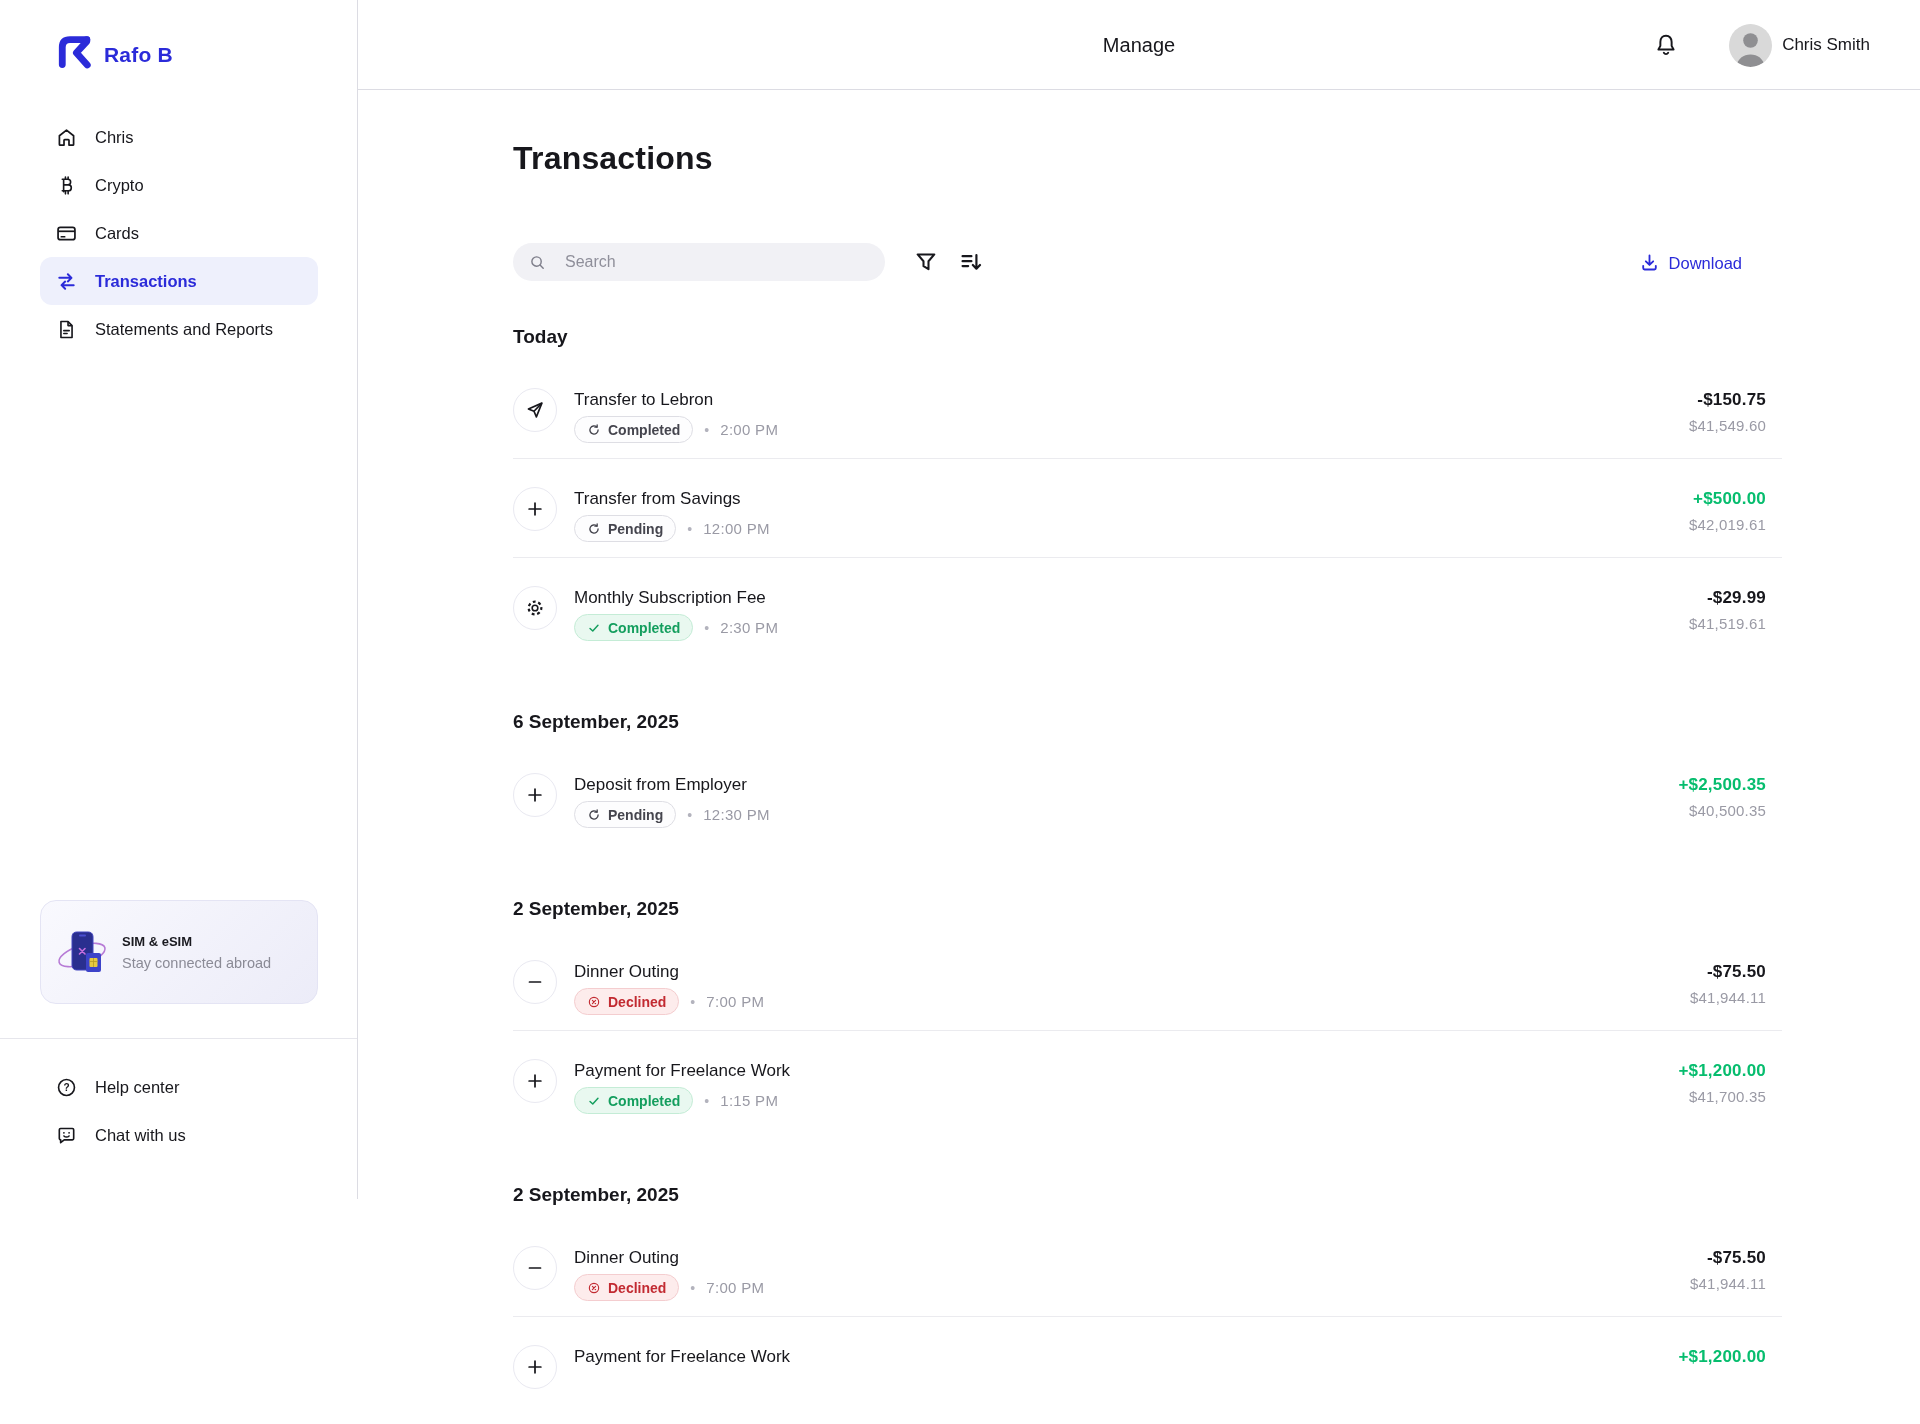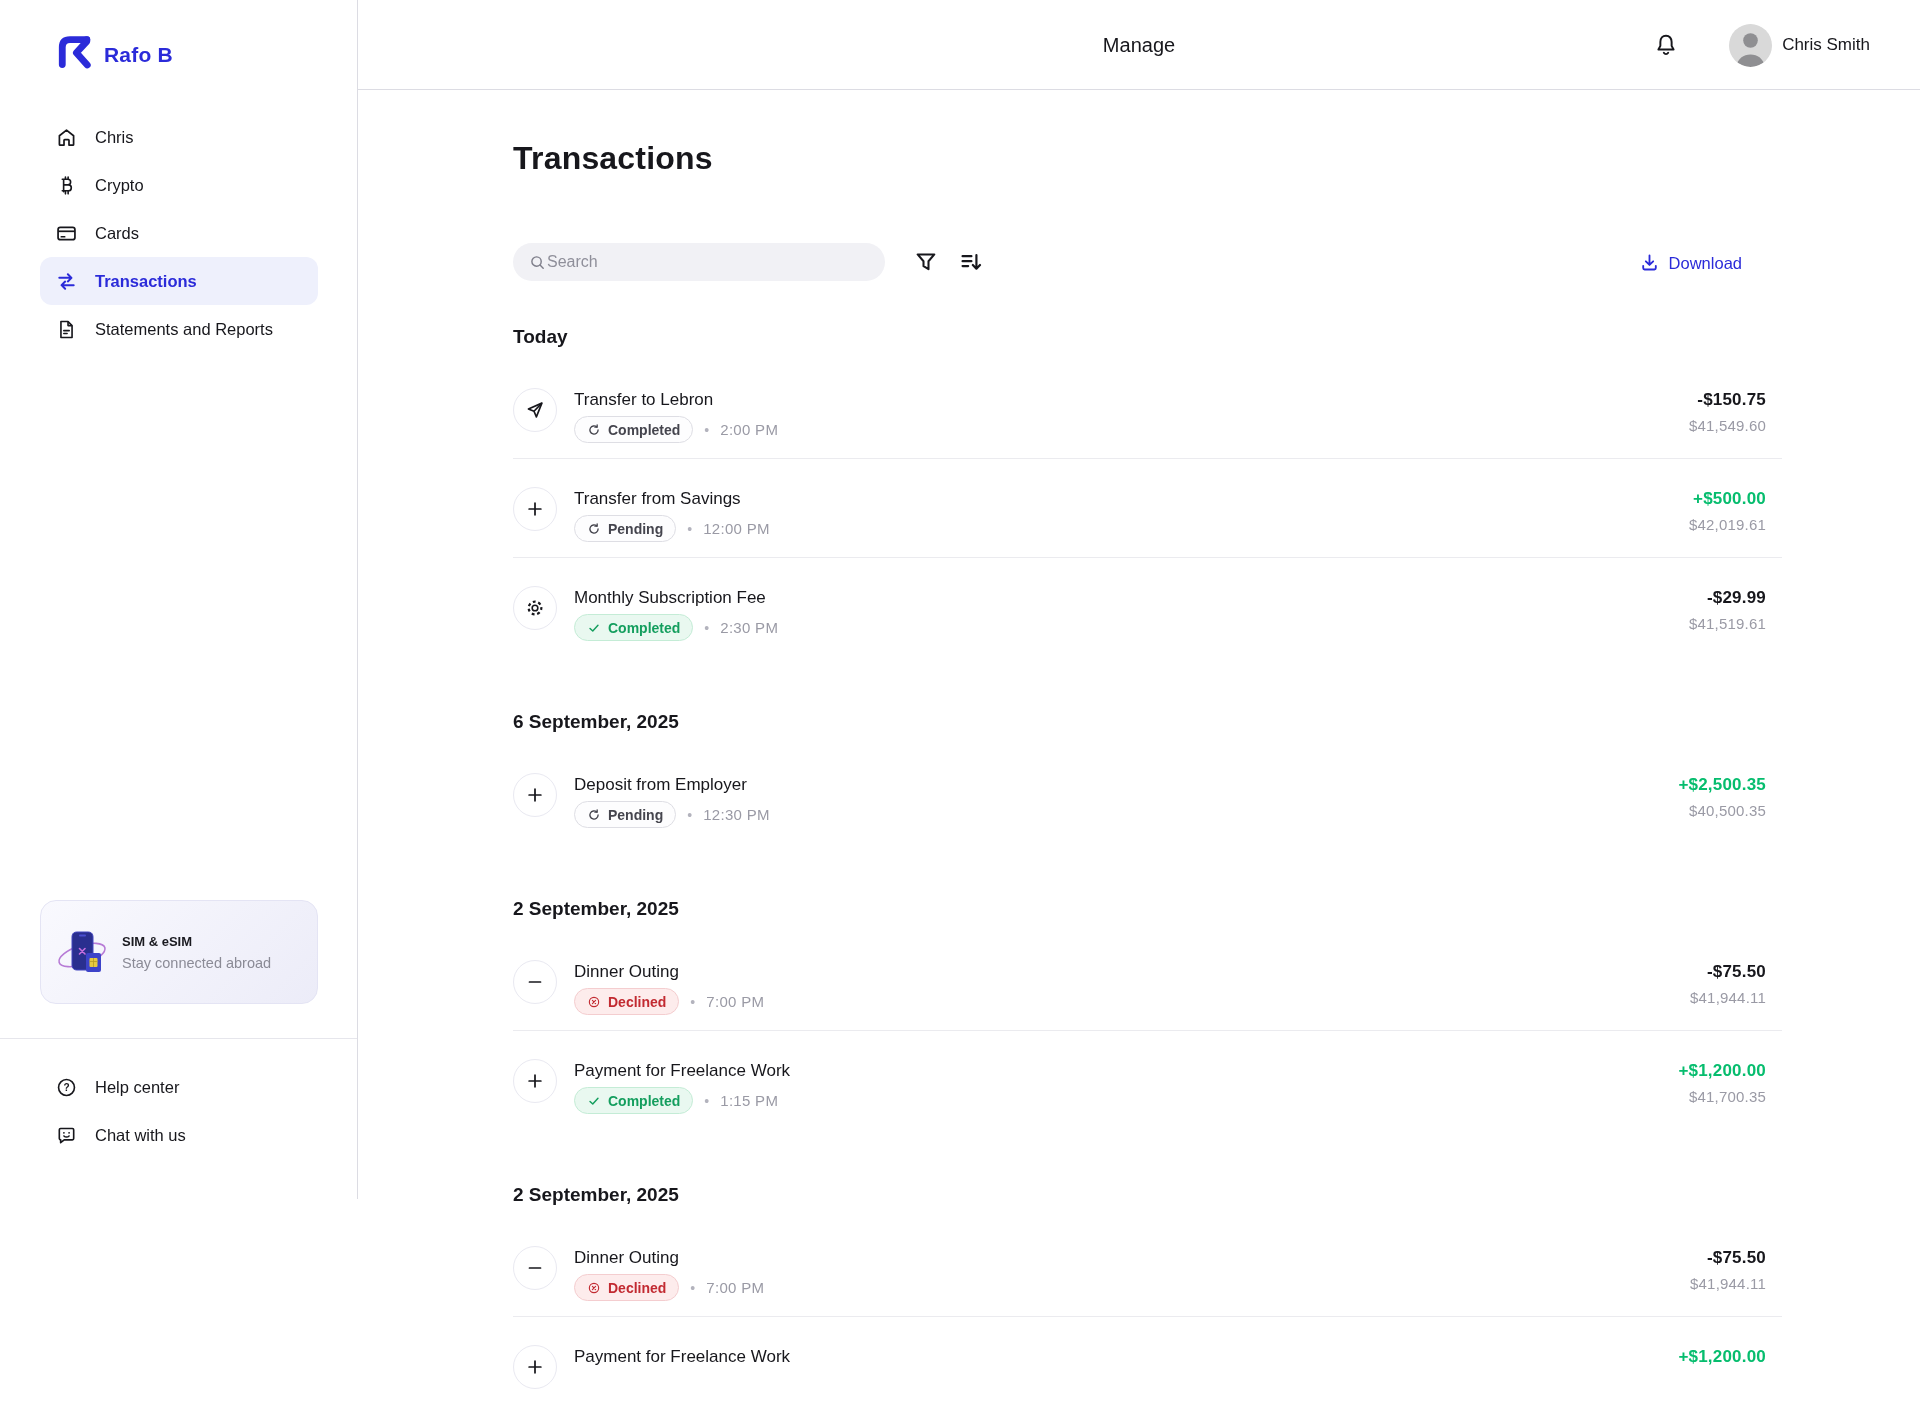--- a/index.html
+++ b/index.html
@@ -40,21 +40,21 @@
   .avatar { width:43px; height:43px; border-radius:50%; overflow:hidden; background:#e7e7e7; }
   .user-name { font-size:17px; color:#17171c; }
 
   
   .main { position:absolute; left:358px; top:91px; right:0; bottom:0;
     padding:46px 138px 0 155px; }
   .page-title { font-size:32px; font-weight:700; line-height:42px; letter-spacing:.2px; }
 
   .toolbar { display:flex; align-items:center; margin-top:64px; height:38px; }
   .searchbox { width:372px; height:38px; border-radius:19px; background:#f1f1f5;
-    display:flex; align-items:center; gap:0; padding:0 15px; }
+    display:flex; align-items:center; gap:18px; padding:0 15px; }
   .searchbox svg { width:19px; height:19px; color:#7d7d89; flex:0 0 auto; }
   .searchbox input { flex:1; border:none; outline:none; background:transparent;
     font-size:16px; color:#17171c; font-family:"Liberation Sans", sans-serif; }
   .searchbox input::placeholder { color:#8f8f9a; }
   .icon-btn { width:26px; height:26px; color:#17171c; cursor:pointer; }
   .filter-btn { margin-left:28px; }
   .sort-btn { margin-left:19px; }
   .download-btn { margin-left:auto; margin-right:40px; display:flex; align-items:flex-end; gap:9px;
     color:var(--accent); font-size:16.5px; font-weight:400; cursor:pointer; }
   .download-btn svg { width:21px; height:21px; }

